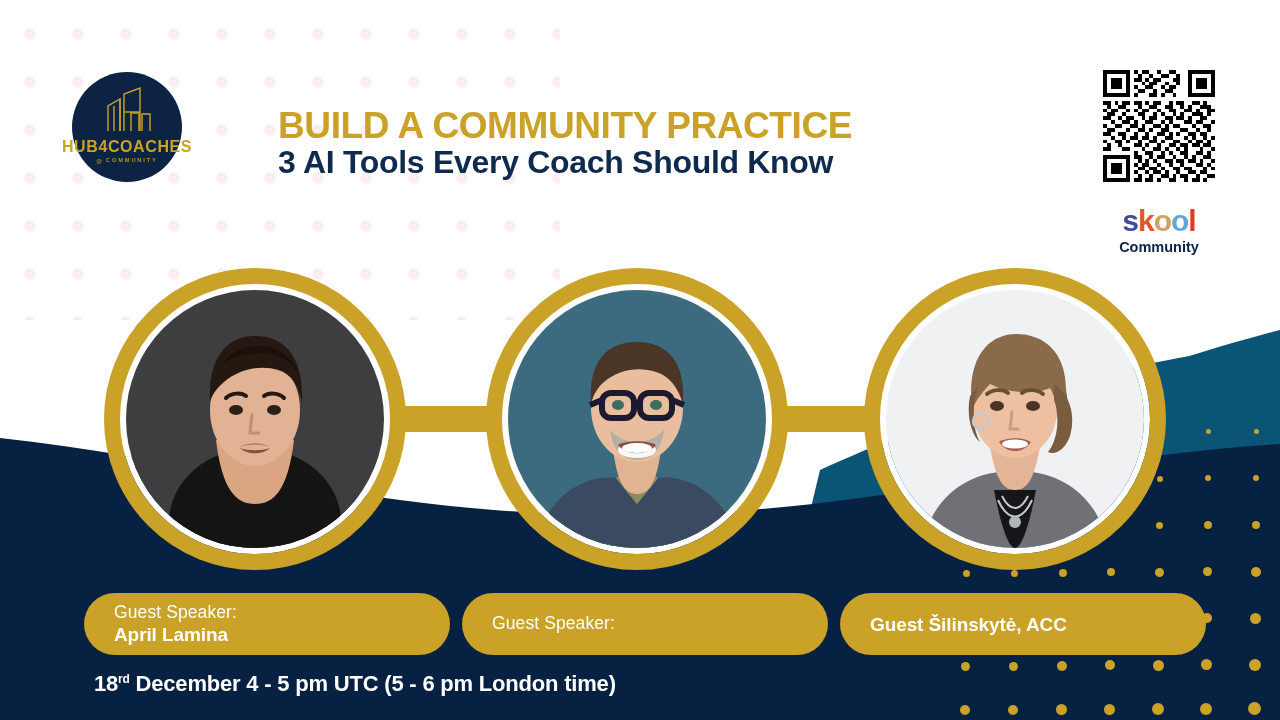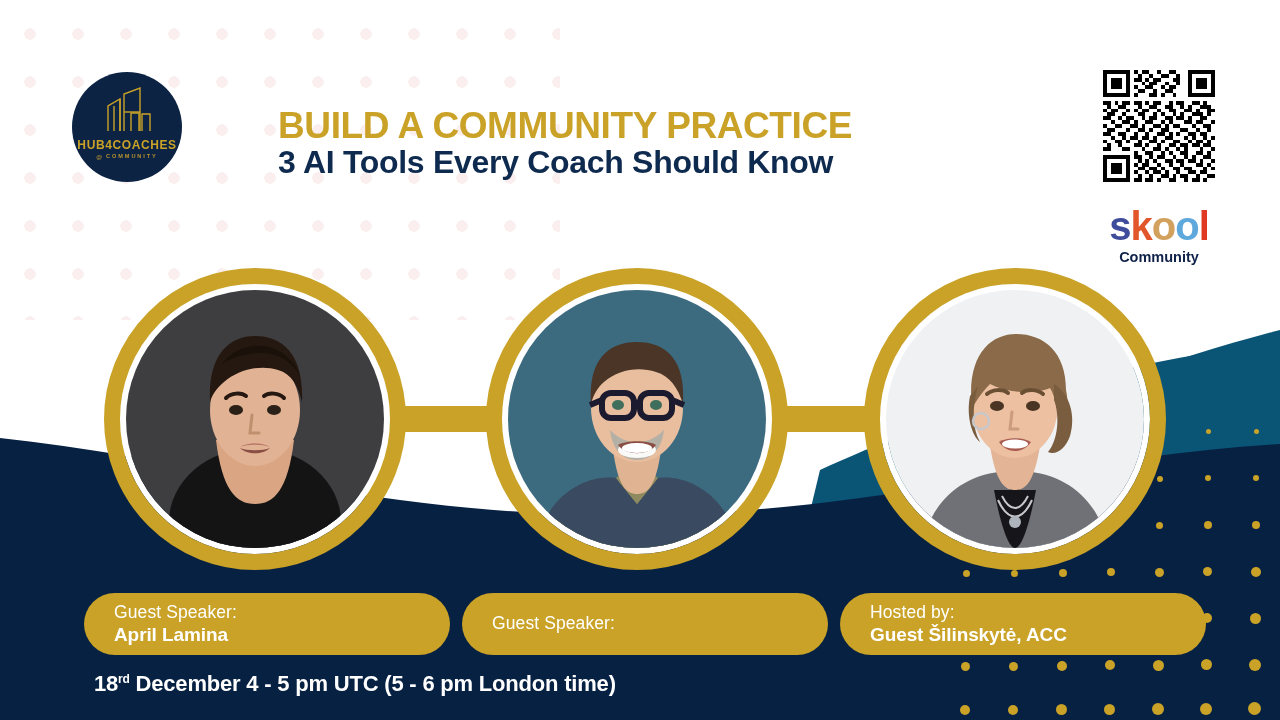--- a/index.html
+++ b/index.html
@@ -28,21 +28,21 @@
 
   
   .logo {
     position:absolute; left:72px; top:72px; width:110px; height:110px;
     border-radius:50%; background:#0C2344;
     display:flex; flex-direction:column; align-items:center; justify-content:flex-start;
     padding-top:14px;
   }
   .logo-mark { width:54px; height:46px; }
   .logo-name {
-    color:#C9A227; font-size:12px; font-weight:700; letter-spacing:0.6px;
+    color:#C9A227; font-size:16px; font-weight:700; letter-spacing:0.6px;
     margin-top:3px; line-height:1;
   }
   .logo-sub {
     color:#B8932C; font-size:5.6px; font-weight:600; letter-spacing:1.9px;
     margin-top:3px; line-height:1; display:flex; align-items:center; gap:2px;
   }
   .logo-sub .at { font-size:6px; }
 
   
   .headline { position:absolute; left:278px; top:106px; width:700px; }
@@ -52,21 +52,21 @@
   }
   .headline h2 {
     color:#0E2A4F; font-size:32px; font-weight:700; letter-spacing:-0.3px;
     line-height:1.08; white-space:nowrap;
   }
 
   
   .qr-block { position:absolute; left:1103px; top:70px; width:118px; }
   .qr { width:112px; height:112px; background:#fff; display:block; }
   .skool-wrap { margin-top:14px; text-align:center; width:112px; }
-  .skool { font-size:40px; font-weight:700; letter-spacing:-1px; line-height:1;margin-top:24px; }
+  .skool { font-size:30px; font-weight:700; letter-spacing:-1px; line-height:1;margin-top:24px; }
   .skool .s { color:#3F4C9B; }
   .skool .k { color:#E2562B; }
   .skool .o1 { color:#D2A15E; }
   .skool .o2 { color:#5FA8DC; }
   .skool .l { color:#E03A24; }
   .skool-community {
     color:#10214A; font-size:14.5px; font-weight:700; margin-top:4px; line-height:1;
   }
 
   
@@ -526,21 +526,20 @@
   <div class="namebar" style="left:84px; top:593px; width:366px;">
     <span class="role">Guest Speaker:</span>
     <span class="person">April Lamina</span>
   </div>
 
   <div class="namebar" style="left:462px; top:593px; width:366px;">
     <span class="role">Guest Speaker:</span>
   </div>
 
   <div class="namebar" style="left:840px; top:593px; width:366px;">
-    <span class="role">Hosted by:</span>
     <span class="person">Guest Šilinskytė, ACC</span>
   </div>
 
   <div class="dateline">
     <span>18</span><sup>rd</sup><span> December 4 - 5 pm UTC (5 - 6 pm London time)</span>
   </div>
 
 </div>
 
 </body></html>

